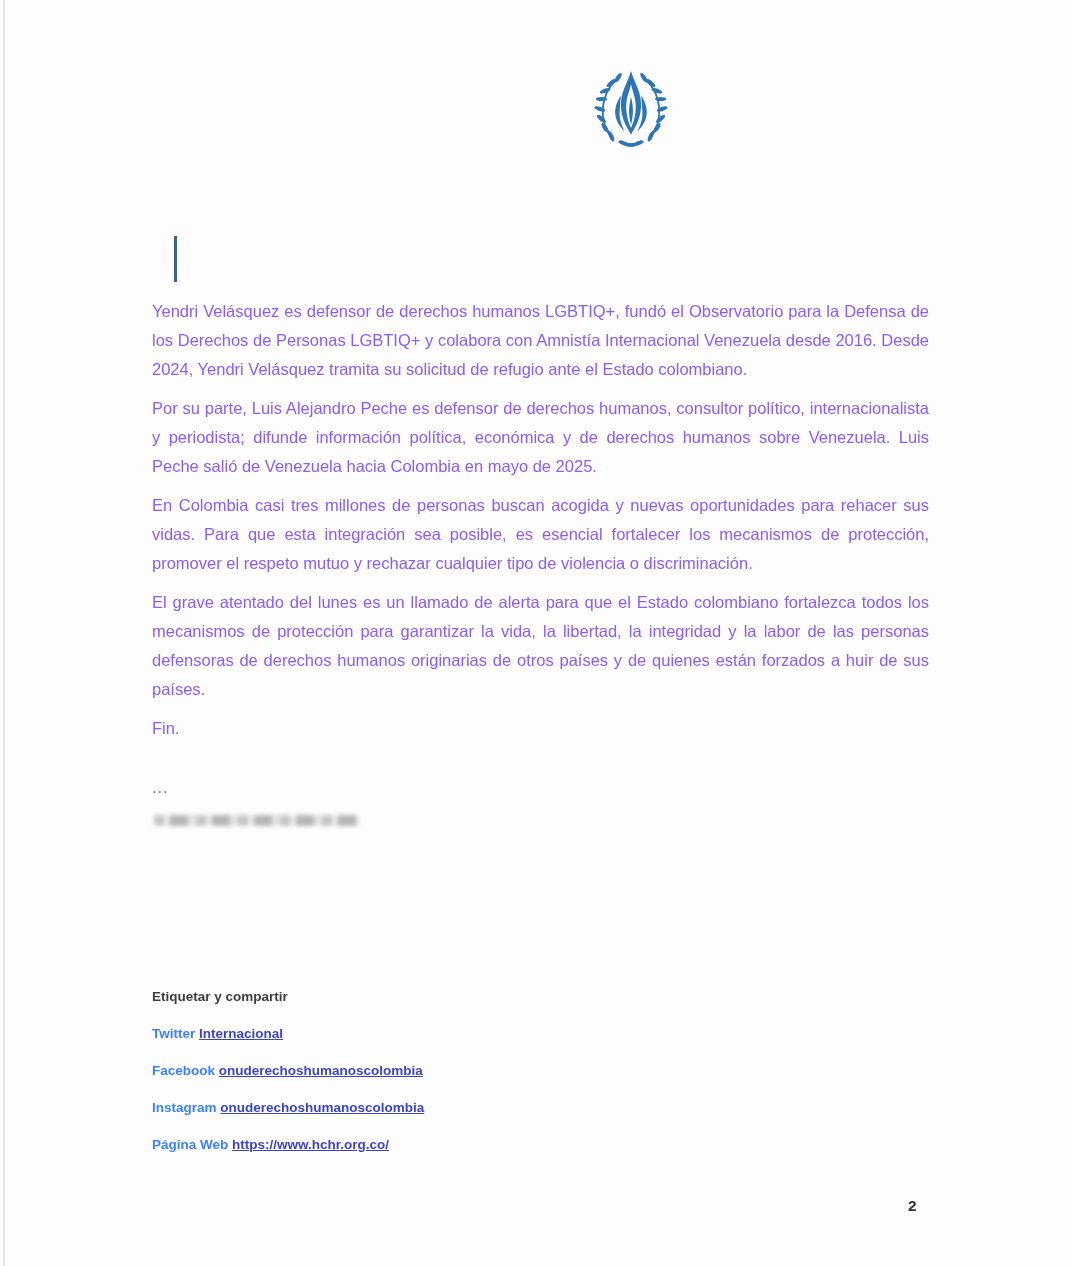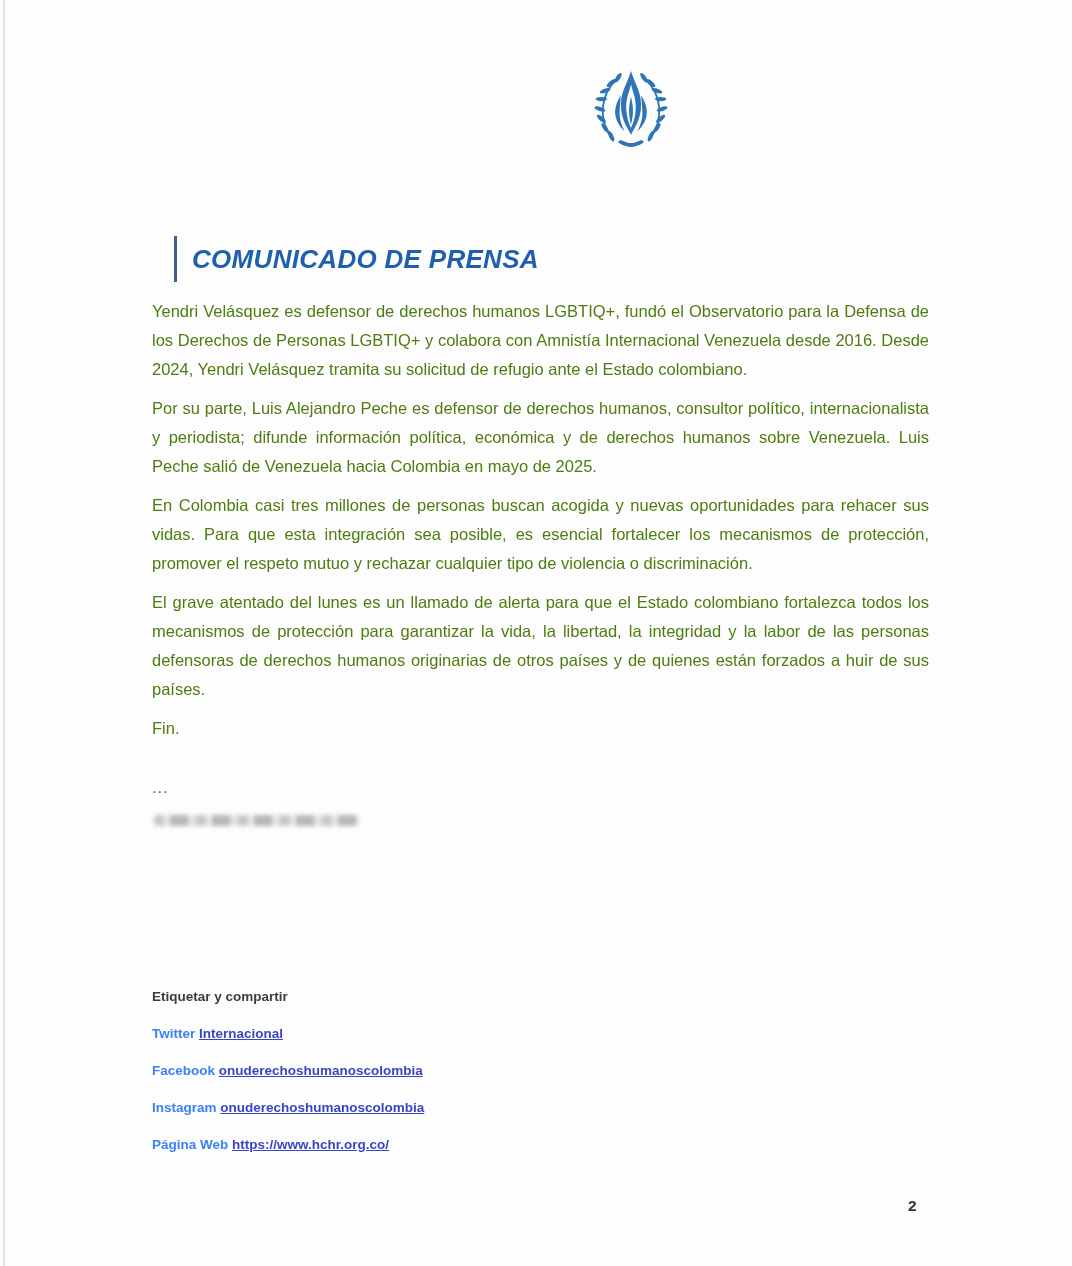--- a/index.html
+++ b/index.html
@@ -94,21 +94,21 @@
   .body-text {
     position: absolute;
     left: 152px; top: 297px;
     width: 777px;
   }
   .body-text p {
     margin: 0 0 10px 0;
     font-size: 16.5px;
     line-height: 29px;
     text-align: justify;
-    color: #4d7c0f;
+    color: #8b5cf6;
   }
   .body-text p.fin { text-align: left; margin-bottom: 30px; }
   .body-text p.ellipsis { text-align: left; margin-bottom: 13px; letter-spacing: 1px; }
   .redacted {
     width: 205px;
     height: 11px;
     margin-top: 4px;
     margin-left: 2px;
     background:
       repeating-linear-gradient(90deg,
@@ -188,21 +188,20 @@
           <ellipse cx="40" cy="97" rx="7" ry="2.5" transform="rotate(20 40 97)"></ellipse>
           <ellipse cx="50" cy="99.5" rx="7" ry="2.5"></ellipse>
           <ellipse cx="60" cy="97" rx="7" ry="2.5" transform="rotate(-20 60 97)"></ellipse>
         </g>
       </svg>
     </div>
   </header>
 
   <div class="title-row">
     <div class="title-bar"></div>
-    <div class="title-text">COMUNICADO DE PRENSA</div>
   </div>
 
   <main class="body-text">
     <p>Yendri Velásquez es defensor de derechos humanos LGBTIQ+, fundó el Observatorio para la Defensa de los Derechos de Personas LGBTIQ+ y colabora con Amnistía Internacional Venezuela desde 2016. Desde 2024, Yendri Velásquez tramita su solicitud de refugio ante el Estado colombiano.</p>
     <p>Por su parte, Luis Alejandro Peche es defensor de derechos humanos, consultor político, internacionalista y periodista; difunde información política, económica y de derechos humanos sobre Venezuela. Luis Peche salió de Venezuela hacia Colombia en mayo de 2025.</p>
     <p>En Colombia casi tres millones de personas buscan acogida y nuevas oportunidades para rehacer sus vidas. Para que esta integración sea posible, es esencial fortalecer los mecanismos de protección, promover el respeto mutuo y rechazar cualquier tipo de violencia o discriminación.</p>
     <p>El grave atentado del lunes es un llamado de alerta para que el Estado colombiano fortalezca todos los mecanismos de protección para garantizar la vida, la libertad, la integridad y la labor de las personas defensoras de derechos humanos originarias de otros países y de quienes están forzados a huir de sus países.</p>
     <p class="fin">Fin.</p>
     <p class="ellipsis">...</p>
     <div class="redacted"></div>

